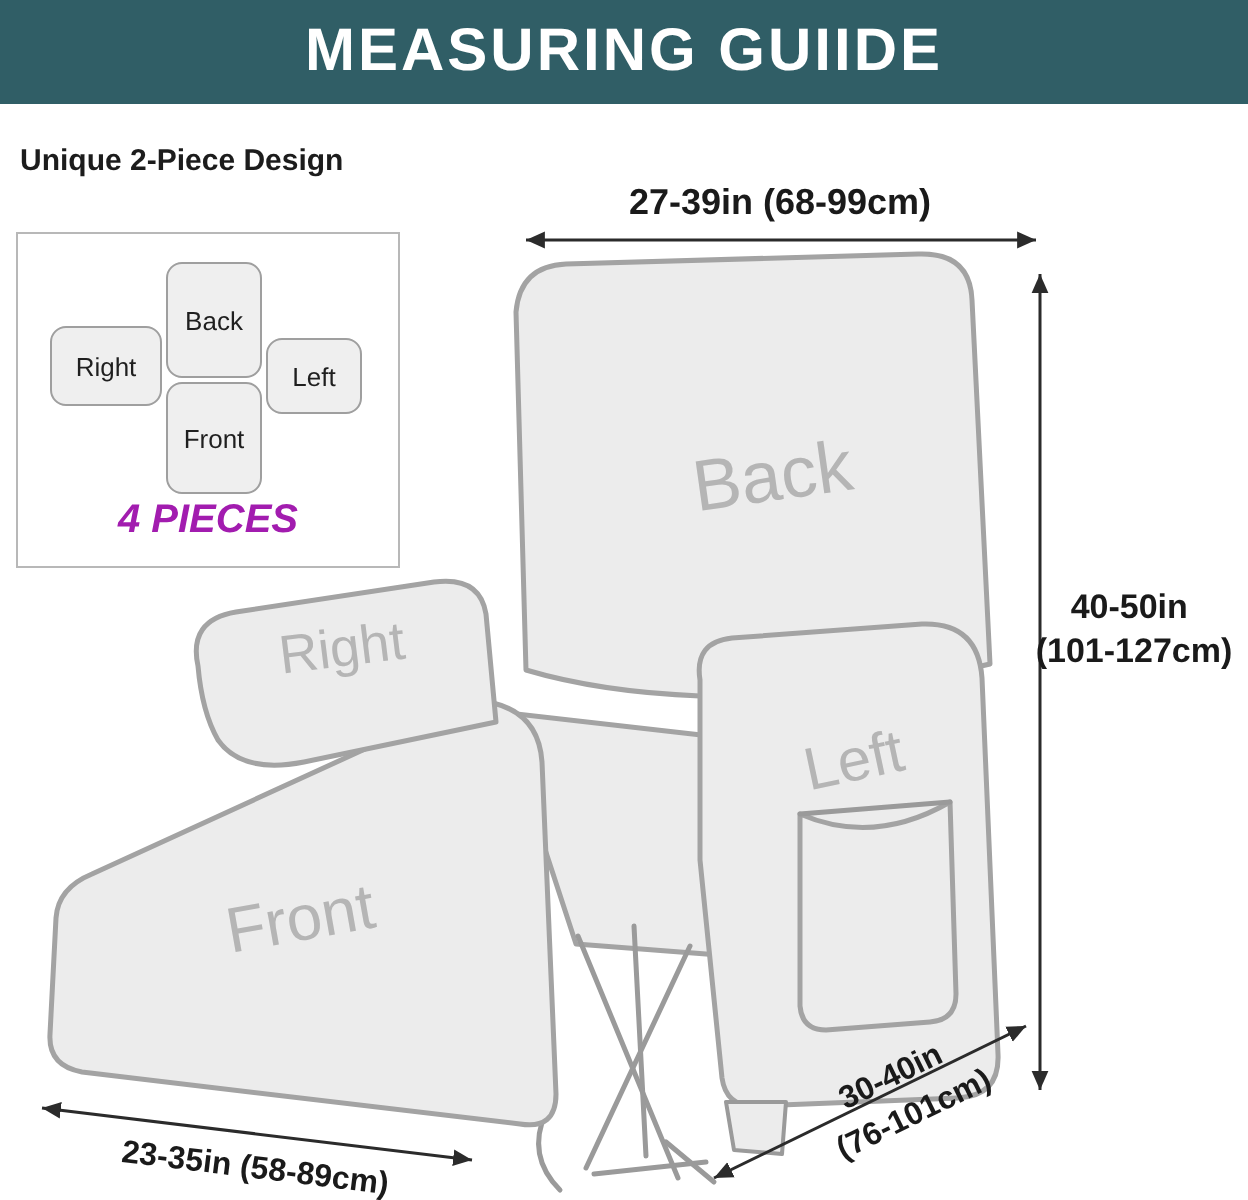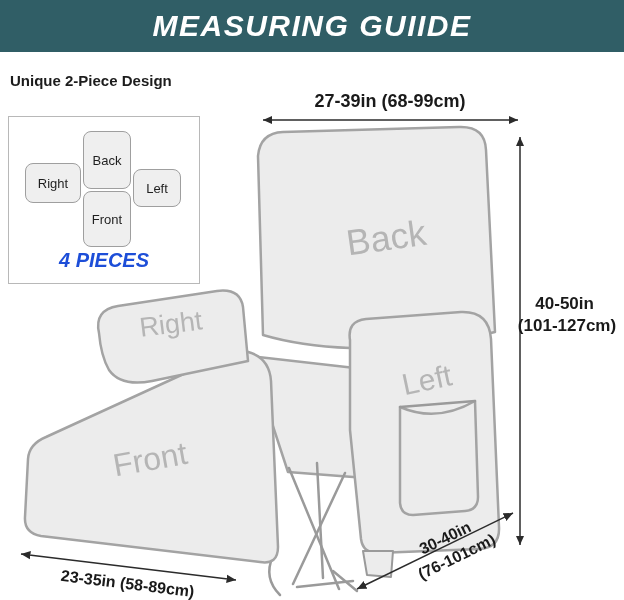--- a/index.html
+++ b/index.html
@@ -7,21 +7,21 @@
   body {
     font-family:"Liberation Sans", sans-serif;
     background:#ffffff;
     position:relative;
     overflow:hidden;
   }
   .header {
     position:absolute; top:0; left:0;
     width:624px; height:52px;
     background:#305e66;
-    display:flex; align-items:center; justify-content:center;font-style:italic;
+    display:flex; align-items:center; justify-content:center;
   }
   .header h1 {
     color:#ffffff; font-size:30px; font-weight:bold; letter-spacing:1.5px;
   }
   .design-label {
     position:absolute; top:72px; left:10px;
     font-size:15px; font-weight:bold; color:#1c1c1c;
   }
   .pieces-box {
     position:absolute; left:8px; top:116px;
@@ -34,21 +34,21 @@
     display:flex; align-items:center; justify-content:center;
     font-size:13px; color:#1f1f1f;
   }
   .piece-back  { left:74px;  top:14px; width:48px; height:58px; }
   .piece-right { left:16px;  top:46px; width:56px; height:40px; }
   .piece-left  { left:124px; top:52px; width:48px; height:38px; }
   .piece-front { left:74px;  top:74px; width:48px; height:56px; }
   .pieces-caption {
     position:absolute; left:0; top:132px; width:100%;
     text-align:center;
-    font-size:20px; font-style:italic; font-weight:bold; color:#1d4ed8;
+    font-size:20px; font-style:italic; font-weight:bold; color:#a21caf;
   }
   .chair-svg {
     position:absolute; left:0; top:0; width:624px; height:600px;
   }
   .chair-svg text { font-family:"Liberation Sans", sans-serif; }
   .chair-shape { fill:#ececec; stroke:#a3a3a3; stroke-width:2.5; stroke-linejoin:round; }
   .mech { stroke:#9a9a9a; stroke-width:2.5; fill:none; stroke-linecap:round; }
   .mech-solid { stroke:#9a9a9a; stroke-width:2; fill:#ececec; stroke-linejoin:round; }
   .chair-label { fill:#b5b5b5; }
   .measure-line { stroke:#2b2b2b; stroke-width:1.5; }

